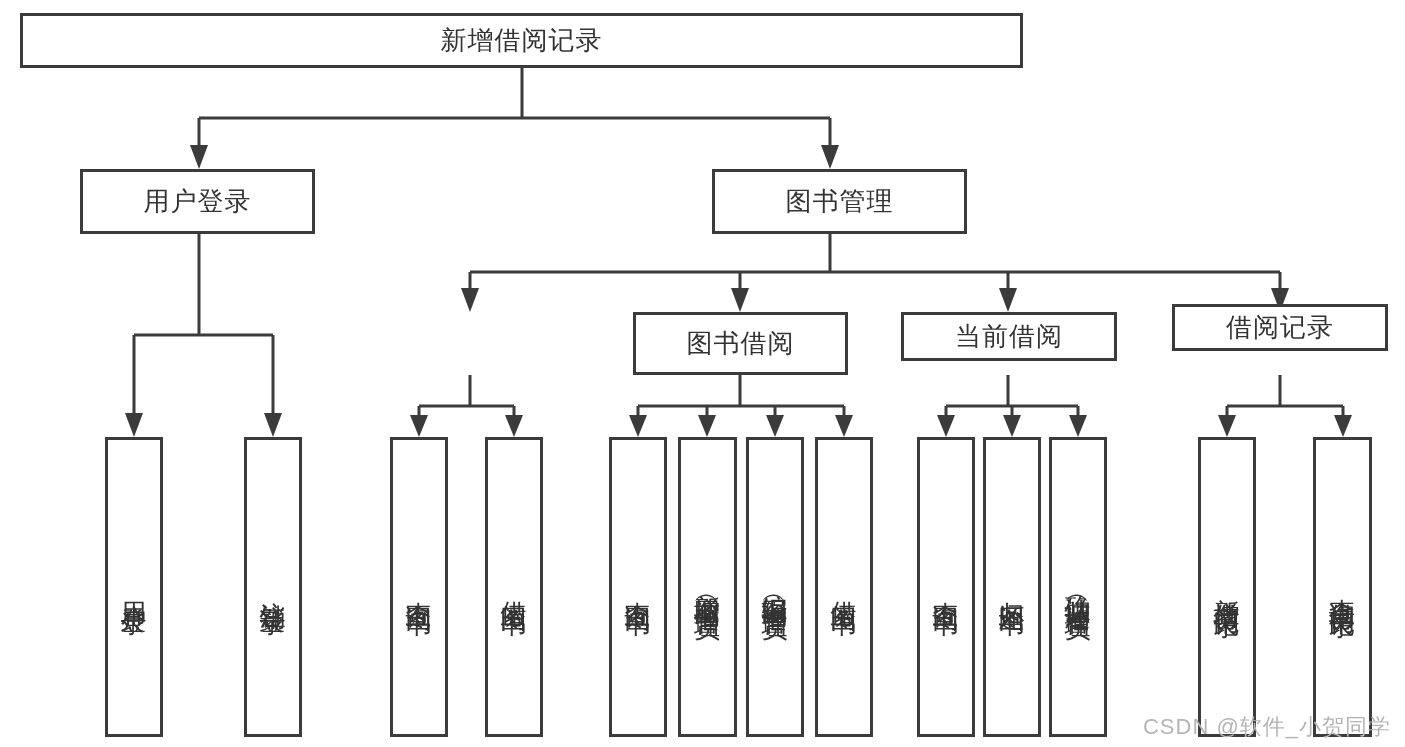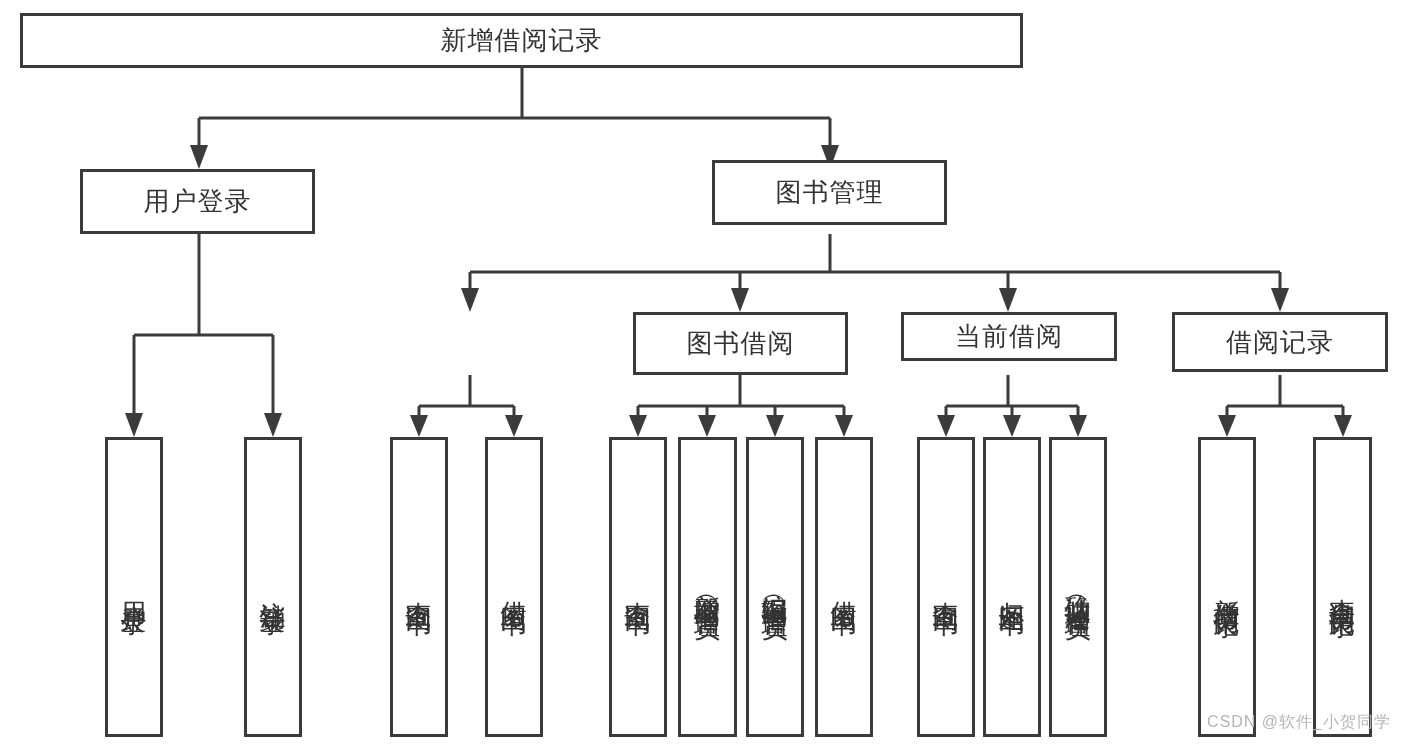--- a/index.html
+++ b/index.html
@@ -40,21 +40,21 @@
     writing-mode:vertical-rl;
     text-orientation:mixed;
     font-size:26px;
     letter-spacing:3px;
     line-height:1;
     white-space:nowrap;
   }
   .watermark{
     position:absolute;
     right:14px;top:712px;
-    font-size:16px;
+    font-size:22px;
     color:var(--wm);
     letter-spacing:1px;
     white-space:nowrap;
     z-index:5;
   }
 </style>
 </head>
 <body>
 
 <div class="canvas">
@@ -109,31 +109,31 @@
     </g>
   </svg>
 
   <div class="node-h" style="left:20px;top:13px;width:1003px;height:55px">
     <span>新增借阅记录</span>
   </div>
 
   <div class="node-h" style="left:80px;top:169px;width:235px;height:65px">
     <span>用户登录</span>
   </div>
-  <div class="node-h" style="left:712px;top:160px;width:235px;height:65px">
+  <div class="node-h" style="left:712px;top:169px;width:255px;height:65px">
     <span>图书管理</span>
   </div>
 
   <div class="node-h" style="left:633px;top:312px;width:215px;height:63px">
     <span>图书借阅</span>
   </div>
   <div class="node-h" style="left:901px;top:312px;width:216px;height:49px">
     <span>当前借阅</span>
   </div>
-  <div class="node-h" style="left:1172px;top:312px;width:216px;height:60px">
+  <div class="node-h" style="left:1172px;top:304px;width:216px;height:47px">
     <span>借阅记录</span>
   </div>
 
   <div class="node-v" style="left:105px">
     <span>用户登录</span>
   </div>
   <div class="node-v" style="left:244px">
     <span>注销登录</span>
   </div>
 

